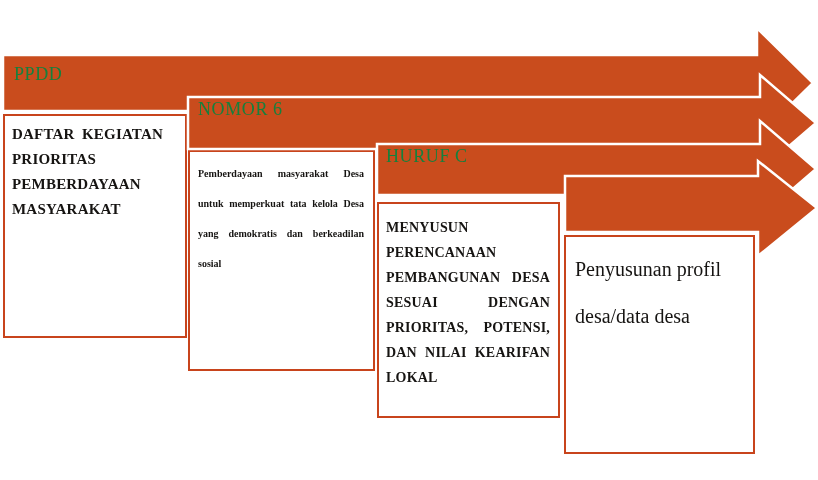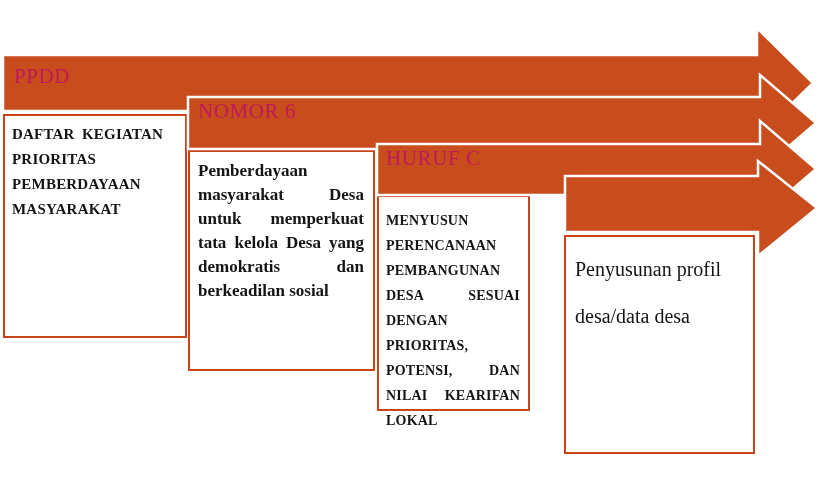--- a/index.html
+++ b/index.html
@@ -3,33 +3,33 @@
 <meta charset="utf-8">
 <style>
   html,body{margin:0;padding:0;background:#ffffff;}
   .canvas{
     position:relative;width:818px;height:480px;background:#ffffff;overflow:hidden;
     font-family:"Liberation Serif","DejaVu Serif",serif;
   }
   .arrow-layer{position:absolute;left:0;top:0;width:818px;height:480px;z-index:2;pointer-events:none;}
   .arrow-layer polygon{stroke:#ffffff;stroke-width:2.5;stroke-linejoin:miter;}
   .bar-label{
-    position:absolute;z-index:3;color:#be185d;font-size:21px;letter-spacing:0.6px;
+    position:absolute;z-index:3;color:#15803d;font-size:18px;letter-spacing:0.6px;
     white-space:nowrap;
   }
   .detail-box{
     position:absolute;z-index:1;background:#ffffff;border:2px solid #C8441C;box-sizing:border-box;
   }
   .detail-text{color:#161412;}
   .detail-text.caps-bold{font-weight:bold;font-size:15px;line-height:25px;letter-spacing:0.2px;text-align:justify;}
   .box-1{left:3px;top:114px;width:184px;height:224px;}
   .box-1 .detail-text{padding:6px 22px 0 7px;}
   .box-2{left:188px;top:150px;width:187px;height:221px;}
-  .box-2 .detail-text{font-weight:bold;font-size:17px;line-height:24px;text-align:justify;padding:7px 9px 0 8px;}
-  .box-3{left:377px;top:195px;width:153px;height:216px;}
+  .box-2 .detail-text{font-weight:bold;font-size:10px;line-height:30px;text-align:justify;padding:7px 9px 0 8px;}
+  .box-3{left:377px;top:202px;width:183px;height:216px;}
   .box-3 .detail-text{font-weight:bold;font-size:14px;line-height:25px;letter-spacing:0.2px;text-align:justify;padding:11px 8px 0 7px;}
   .box-4{left:564px;top:235px;width:191px;height:219px;}
   .box-4 .detail-text{font-size:20px;line-height:47px;padding:9px 6px 0 9px;}
   .label-1{left:14px;top:64px;}
   .label-2{left:198px;top:99px;}
   .label-3{left:386px;top:146px;}
   .label-4{left:574px;top:179px;}
 </style>
 </head>
 <body>

